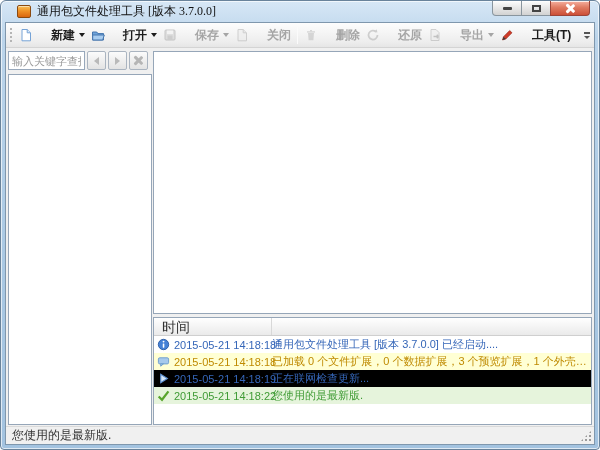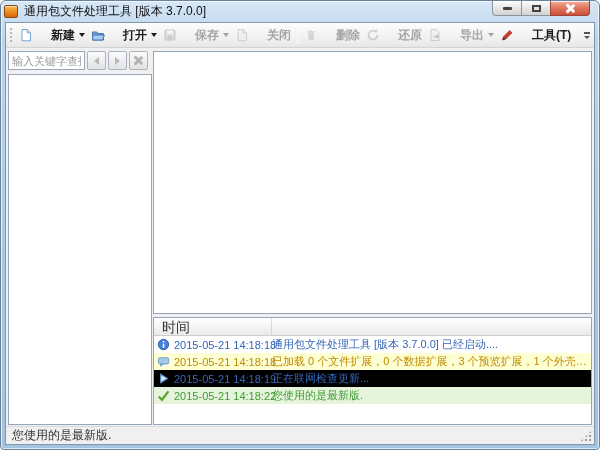--- a/index.html
+++ b/index.html
@@ -4,21 +4,21 @@
 <style>
   * { margin:0; padding:0; box-sizing:border-box; }
   html,body { width:600px; height:450px; font-family:"Liberation Sans","DejaVu Sans",sans-serif; }
   #window {
     position:relative; width:600px; height:450px;
     background:linear-gradient(180deg,#d7e7f6 0%,#bcd5eb 8%,#a9c8e3 60%,#a3c3e0 100%);
     border:1px solid #69839b; border-radius:6px 6px 4px 4px;
     box-shadow:inset 0 0 0 1px rgba(255,255,255,.65);
   }
   
-  #titlebar { position:absolute; top:0; left:0; right:0; height:21px; display:flex; align-items:center; padding-left:3px; }
+  #titlebar { position:absolute; top:0; left:0; right:0; height:21px; display:flex; align-items:center; padding-left:16px;font-family:Liberation Serif, serif; }
   .app-icon { width:14px; height:13px; border-radius:2px; border:1px solid #8a4a10;
     background:linear-gradient(180deg,#f9c15a 0%,#ef9226 45%,#d9660e 100%); box-shadow:inset 0 1px 0 rgba(255,255,255,.5); }
   .title-text { margin-left:6px; font-size:12px; color:#101010; white-space:nowrap; }
   #winbtns { position:absolute; top:0; right:9px; display:flex; }
   .wbtn { height:15px; border:1px solid #89959e; border-top:none; display:flex; align-items:center; justify-content:center;
     background:linear-gradient(180deg,#fdfdfd,#e9e9e9 45%,#d2d2d2); box-shadow:inset 0 1px 0 rgba(255,255,255,.8); }
   .wbtn.min { width:30px; border-radius:0 0 0 4px; }
   .wbtn.max { width:28px; border-left:none; border-right:none; }
   .wbtn.close { width:40px; border-radius:0 0 4px 0; border-color:#9c4438;
     background:linear-gradient(180deg,#f6b1a1 0%,#e07c63 45%,#cc4f37 100%); }

